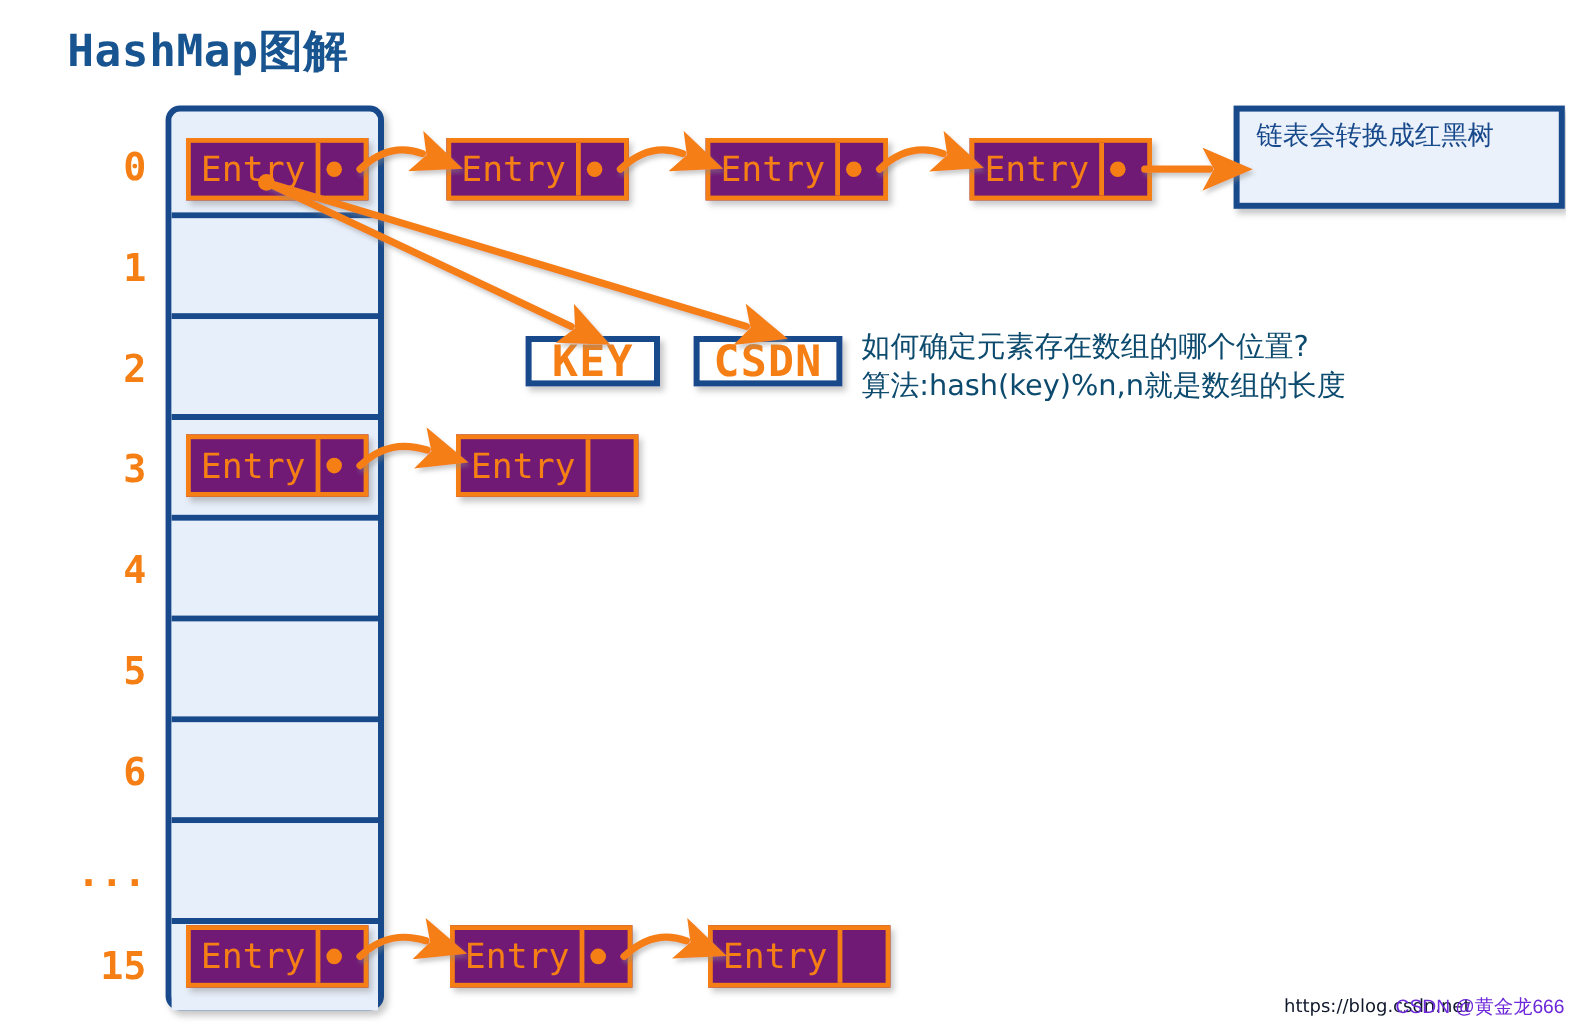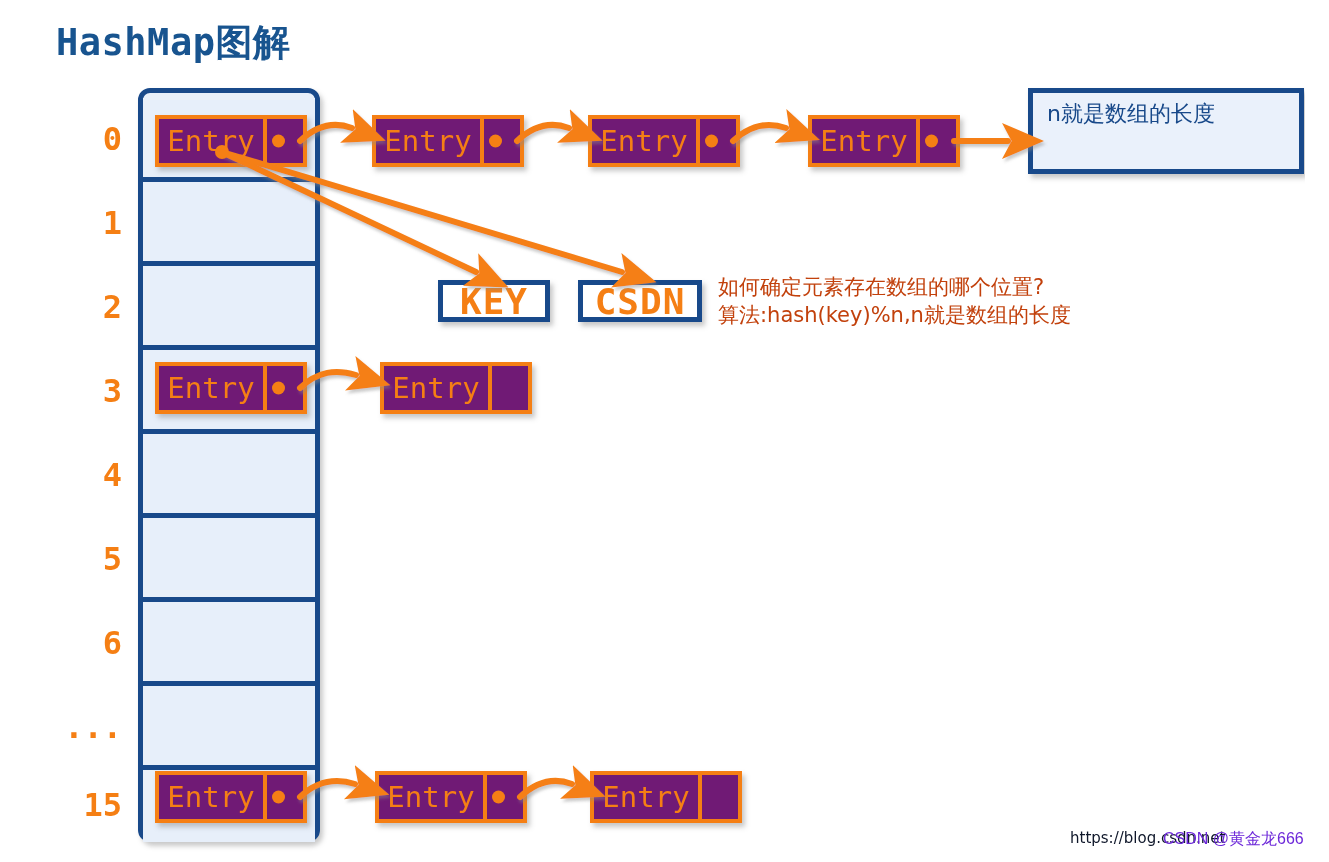--- a/index.html
+++ b/index.html
@@ -147,22 +147,22 @@
   }
 
   
   #hash-note {
     position: absolute;
     left: 718px;
     top: 274px;
   }
   #hash-note .note-line {
     font-family: "DejaVu Sans", sans-serif;
-    font-size: 21px;
-    color: #c2410c;
+    font-size: 24px;
+    color: #0c4a6e;
     line-height: 1.32;
     white-space: nowrap;
   }
 
   
   #arrow-layer {
     position: absolute;
     left: 0; top: 0;
     width: 1329px;
     height: 862px;
@@ -258,21 +258,21 @@
         <div class="entry-next"></div>
       </div>
     </div>
 
   <div id="kv-group">
       <div class="kv-box" style="left: 438px; top: 280px; width: 112px;">KEY</div>
       <div class="kv-box" style="left: 578px; top: 280px; width: 124px;">CSDN</div>
     </div>
 
   <div id="tree-callout">
-    <div class="callout-line">n就是数组的长度</div>
+    <div class="callout-line">链表会转换成红黑树</div>
   </div>
 
   <div id="hash-note">
     <div class="note-line">如何确定元素存在数组的哪个位置?</div>
     <div class="note-line">算法:hash(key)%n,n就是数组的长度</div>
   </div>
 
   <svg id="arrow-layer" viewBox="0 0 1329 862">
     <defs>
       <marker id="arrowhead" markerWidth="7" markerHeight="6" refX="1" refY="3" orient="auto" markerUnits="strokeWidth">

